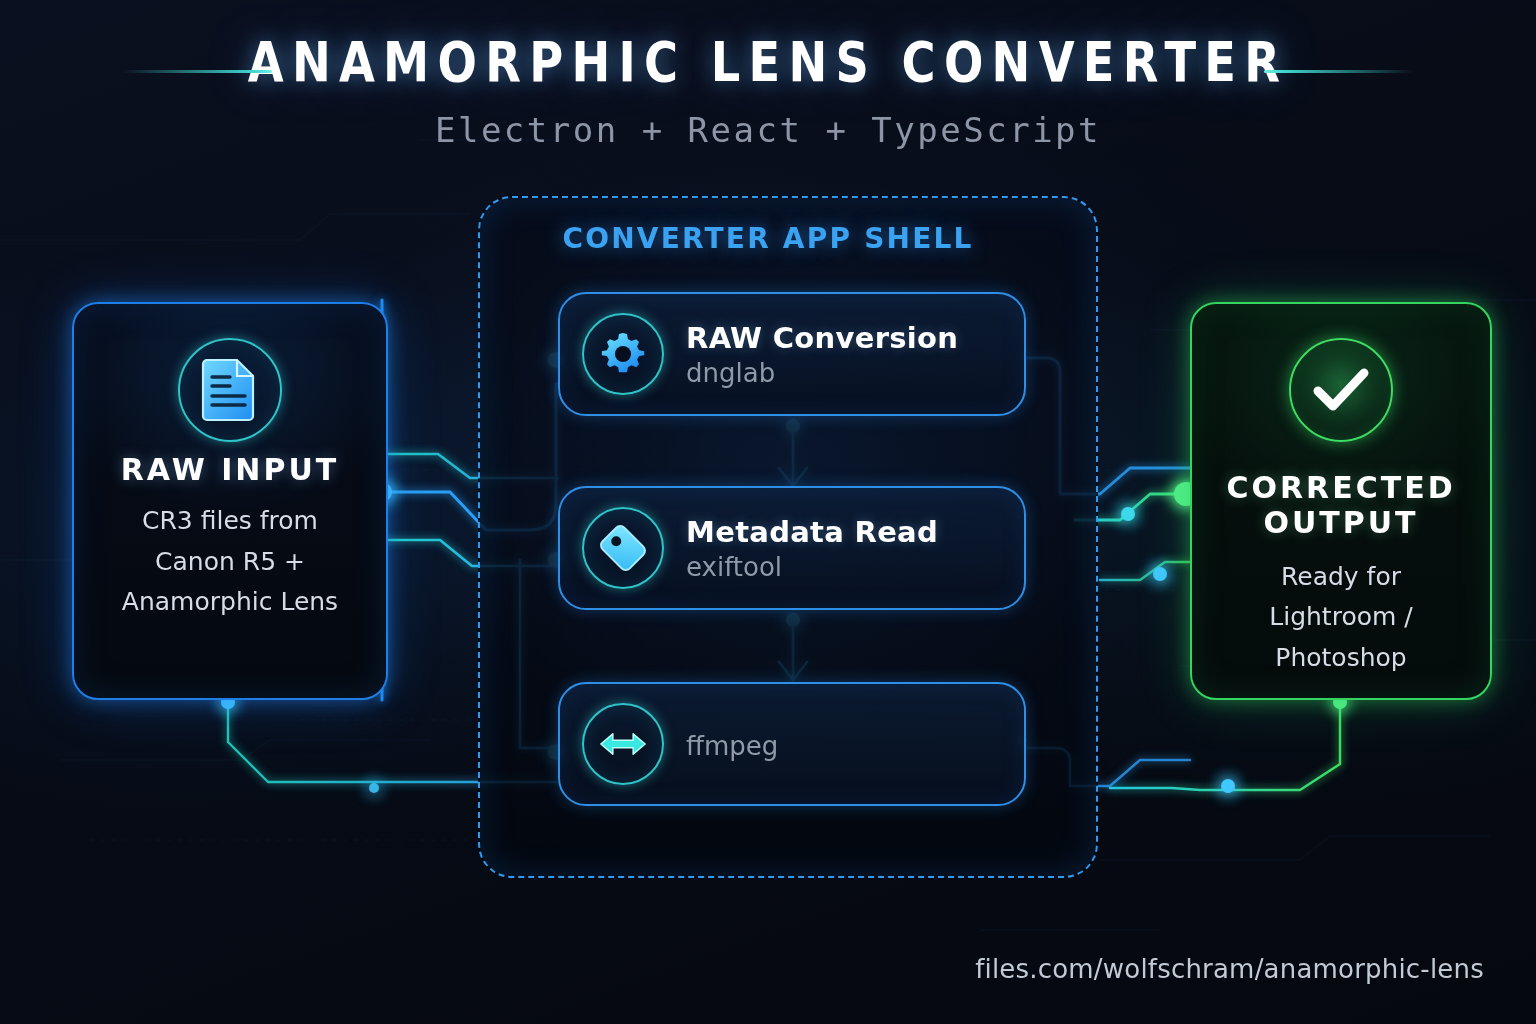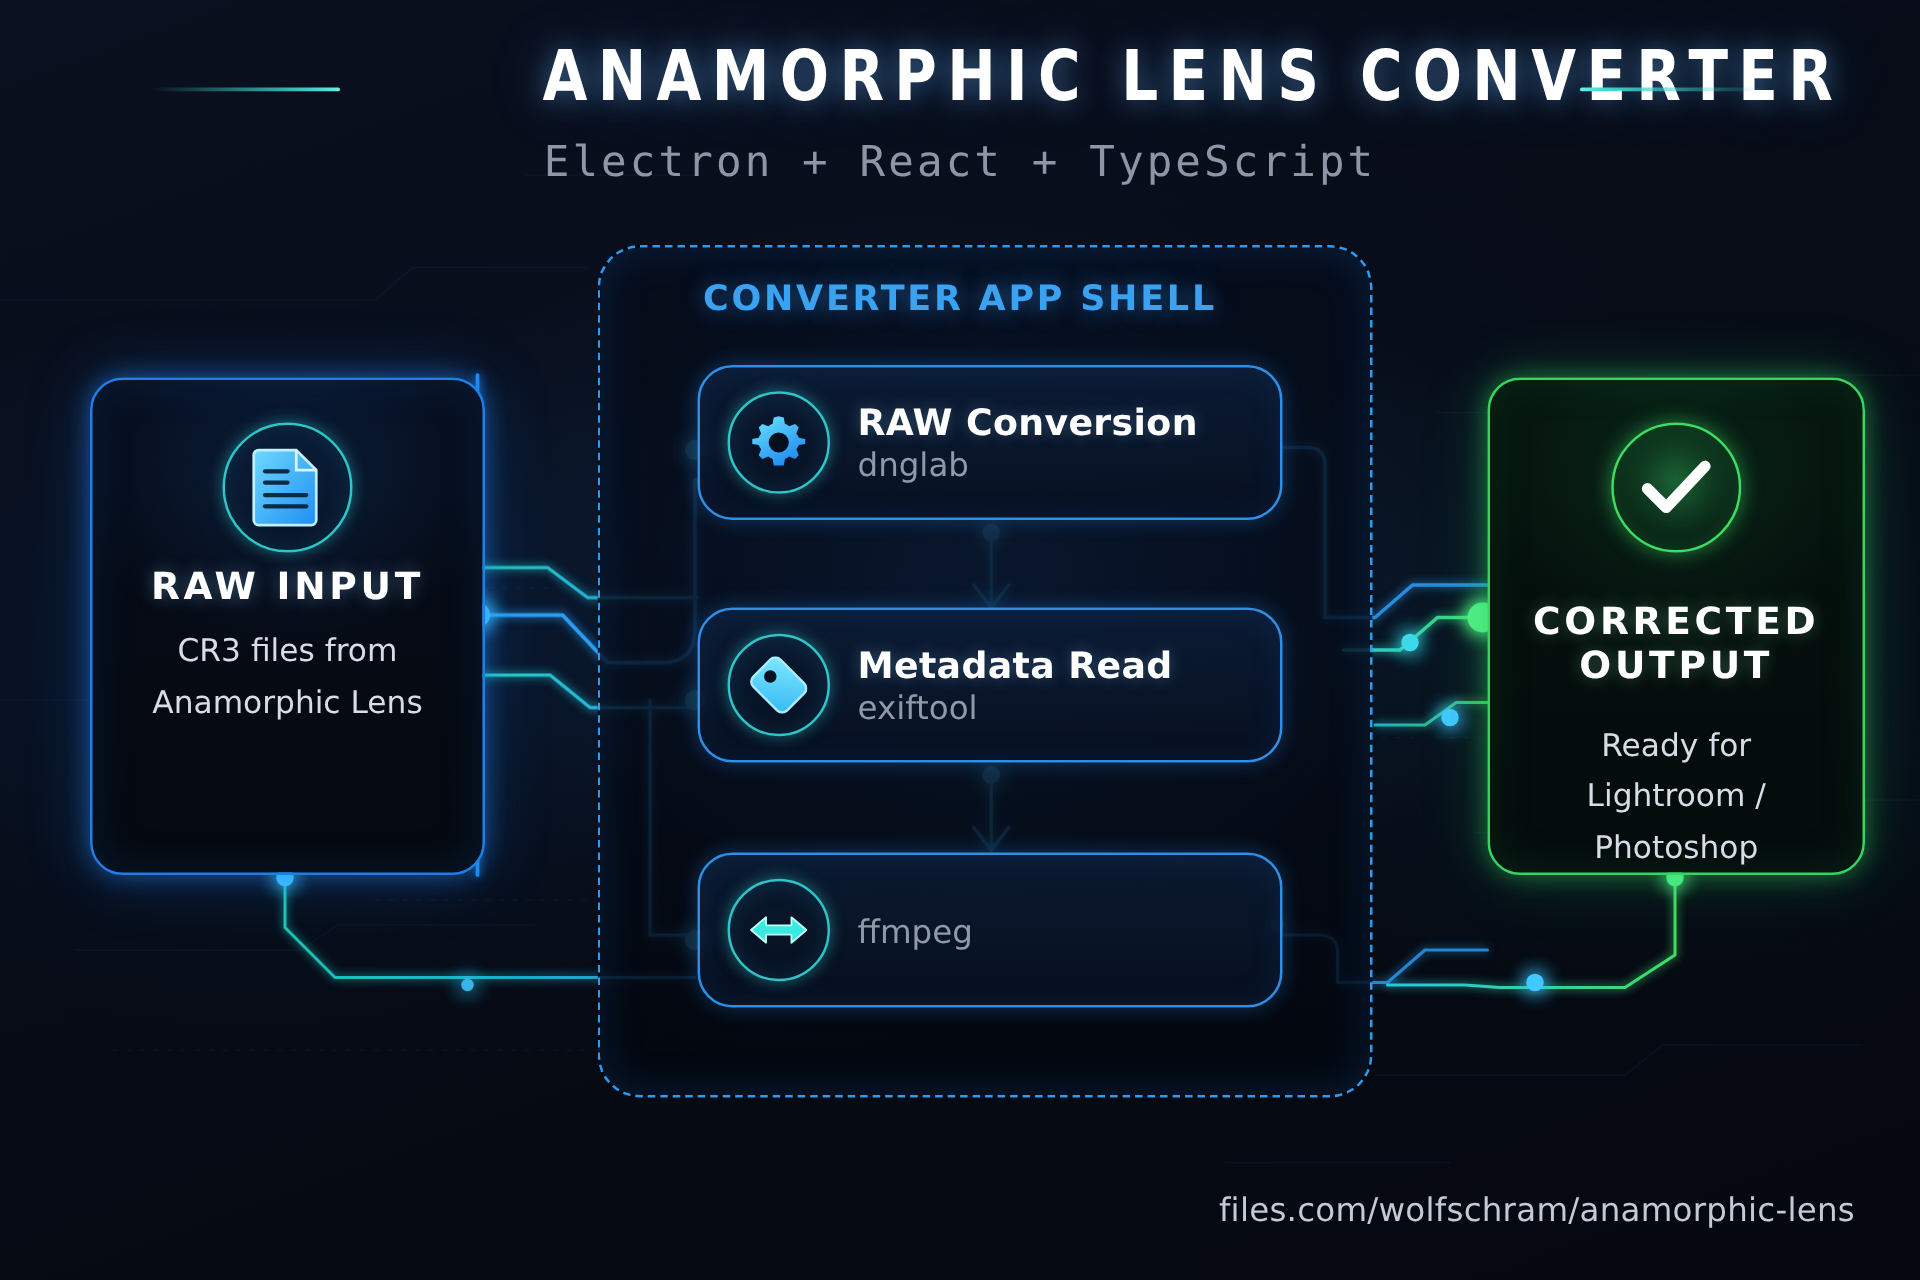--- a/index.html
+++ b/index.html
@@ -22,21 +22,21 @@
       linear-gradient(160deg, #0b1020 0%, #070c17 40%, #060a13 70%, #05080f 100%);
     overflow:hidden;
   }
 
   
   .bg-traces { position:absolute; inset:0; opacity:0.5; pointer-events:none; }
 
   
   .title-wrap {
     position:absolute; top:34px; left:0; width:100%;
-    text-align:right;
+    text-align:center;
   }
   .title {
     font-family:"DejaVu Sans Condensed","DejaVu Sans", sans-serif;
     font-size:56px;
     font-weight:700;
     letter-spacing:9px;
     color:#ffffff;
     text-shadow:0 0 22px rgba(120,190,255,0.45), 0 0 50px rgba(60,140,230,0.28);
     line-height:1.0;
     transform:scaleX(0.92);
@@ -80,21 +80,20 @@
   .panel-out {
     left:1190px; top:302px; width:302px; height:398px;
     border:2.5px solid #34d65f;
     background:
       radial-gradient(ellipse 230px 200px at 50% 18%, rgba(20,90,55,0.28) 0%, rgba(5,14,12,0.0) 72%),
       linear-gradient(180deg, #05120c 0%, #050b0c 100%);
     box-shadow:
       0 0 20px rgba(50,220,100,0.45),
       0 0 52px rgba(40,190,90,0.24),
       inset 0 0 34px rgba(30,140,70,0.18);
-    justify-content: space-between;
   }
 
   .icon-circle {
     position:relative;
     width:104px; height:104px; border-radius:50%;
     display:flex; align-items:center; justify-content:center;
     margin-top:34px;
   }
   .icon-circle.cyan  { border:2px solid #2fc5c8; box-shadow:0 0 12px rgba(50,200,205,0.5), inset 0 0 18px rgba(20,90,120,0.35); }
   .icon-circle.green { border:2.5px solid #3ddd63;
@@ -292,20 +291,21 @@
           <path d="M11 19 H29"></path>
             <path d="M11 28 H29"></path>
           <path d="M11 38 H44"></path>
             <path d="M11 47 H44"></path>
         </g>
       </svg>
     </div>
     <div class="panel-title">RAW INPUT</div>
     <div class="panel-sub">
       <div>CR3 files from</div>
+      <div>Canon R5 +</div>
       <div>Anamorphic Lens</div>
     </div>
   </div>
 
   <div class="shell"></div>
   <div class="shell-label">CONVERTER APP SHELL</div>
 
   <div class="card c1">
     <div class="icon-circle cyan">
       <svg width="46" height="46" viewBox="0 0 48 48" aria-hidden="true">

